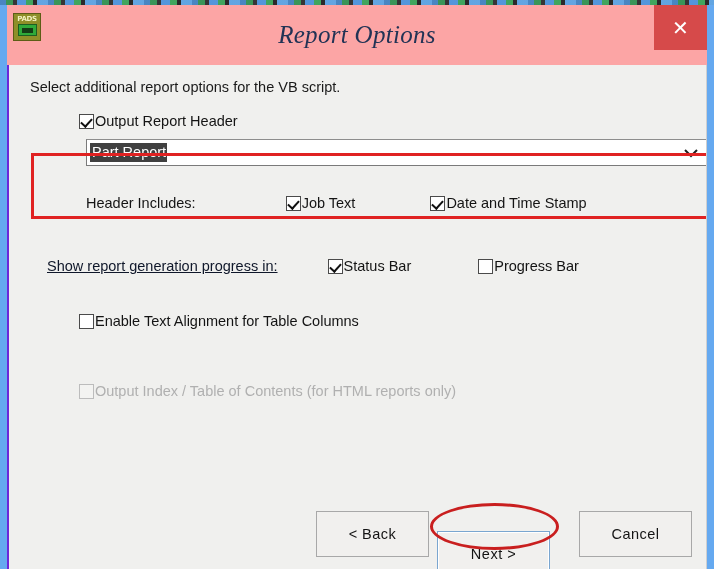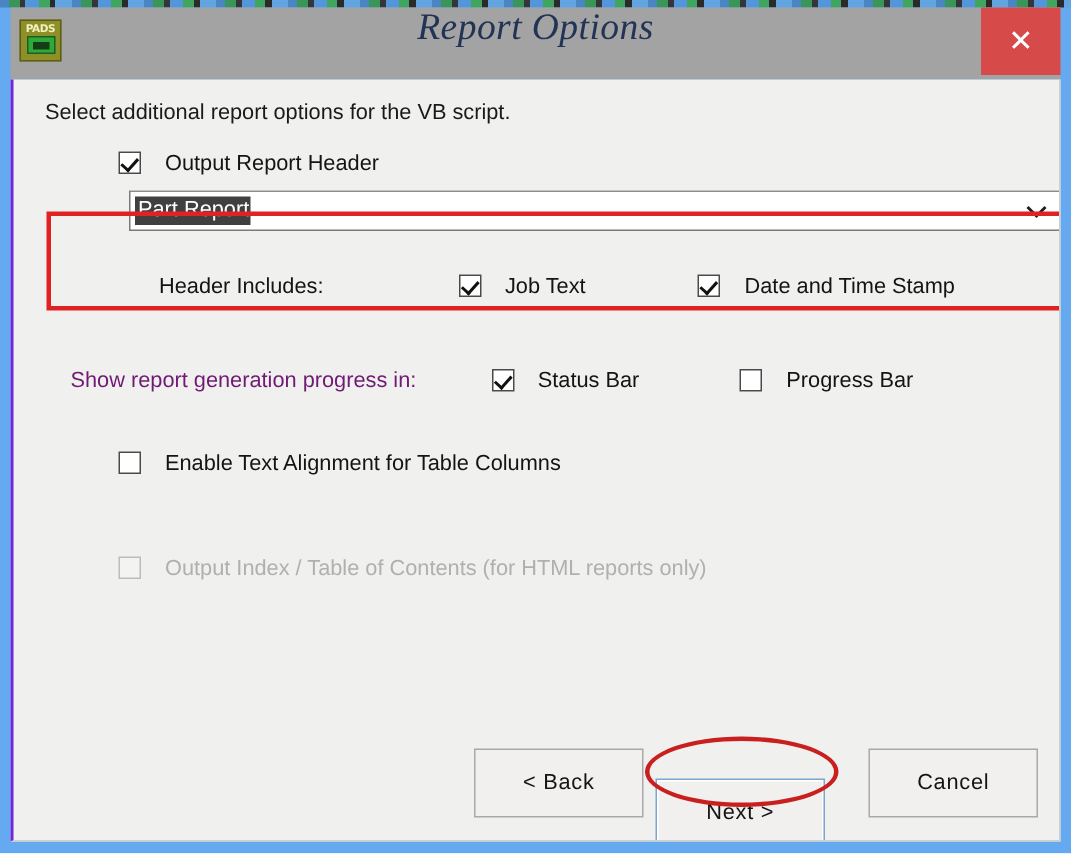--- a/index.html
+++ b/index.html
@@ -42,23 +42,24 @@
     width: 714px;
     height: 564px;
     background: #65a9f0;
     box-sizing: border-box;
     padding: 0 7px 8px 7px;
   }
 
   
   .titlebar {
     position: relative;
-    height: 48px;
-    background: #a3a3a3;
-    display: flex;
+    height: 60px;
+    background: #fca5a5;
+    display: flex;
+    align-items: center;
   }
   .app-icon {
     position: absolute;
     left: 6px; top: 8px;
     width: 28px; height: 28px;
     background: #8f8f29;
     border: 1px solid #5d5d16;
     box-sizing: border-box;
     display: flex;
     flex-direction: column;
@@ -154,21 +155,22 @@
     border: solid #111111;
     border-width: 0 2.2px 2.2px 0;
     transform: rotate(42deg);
   }
   .cb.disabled {
     border-color: #bcbcbc;
     background: #f3f3f1;
   }
   .cb-row {
     display: flex;
-    gap: 16px;
+    align-items: center;
+    gap: 1px;
     font-size: 14.5px;
     color: #141414;
     white-space: nowrap;
     padding-left: 32px;
   }
   .cb-row.disabled { color: #b0b0b0; }
 
   
   .grp { position: absolute; }
 
@@ -210,29 +212,29 @@
     position: absolute;
     left: 22px; top: 88px;
     width: 678px; height: 66px;
     border: 3px solid #e02222;
     box-sizing: border-box;
     pointer-events: none;
     z-index: 5;
   }
 
   
-  #row-header-includes { left: 77px; top: 130px; display:flex; align-items:center;margin-left:20px; }
+  #row-header-includes { left: 77px; top: 130px; display:flex; align-items:center; }
   #row-header-includes .label {
     font-size: 14.5px; color: #141414; white-space: nowrap;
   }
   #row-header-includes .sp1 { width: 58px; }
   #row-header-includes .sp2 { width: 43px; }
 
   #row-progress { left: 38px; top: 193px; display:flex; align-items:center; }
-  #row-progress .label { font-size: 14.5px; color: #701a75; white-space: nowrap; }
+  #row-progress .label { font-size: 14.5px; color: #0f172a; white-space: nowrap; text-decoration: underline; }
   #row-progress .sp1 { width: 18px; }
   #row-progress .sp2 { width: 35px; }
 
   #row-text-align { left: 38px; top: 248px; }
   #row-toc { left: 38px; top: 318px; }
 
   
   .btn {
     position: absolute;
     height: 46px;

